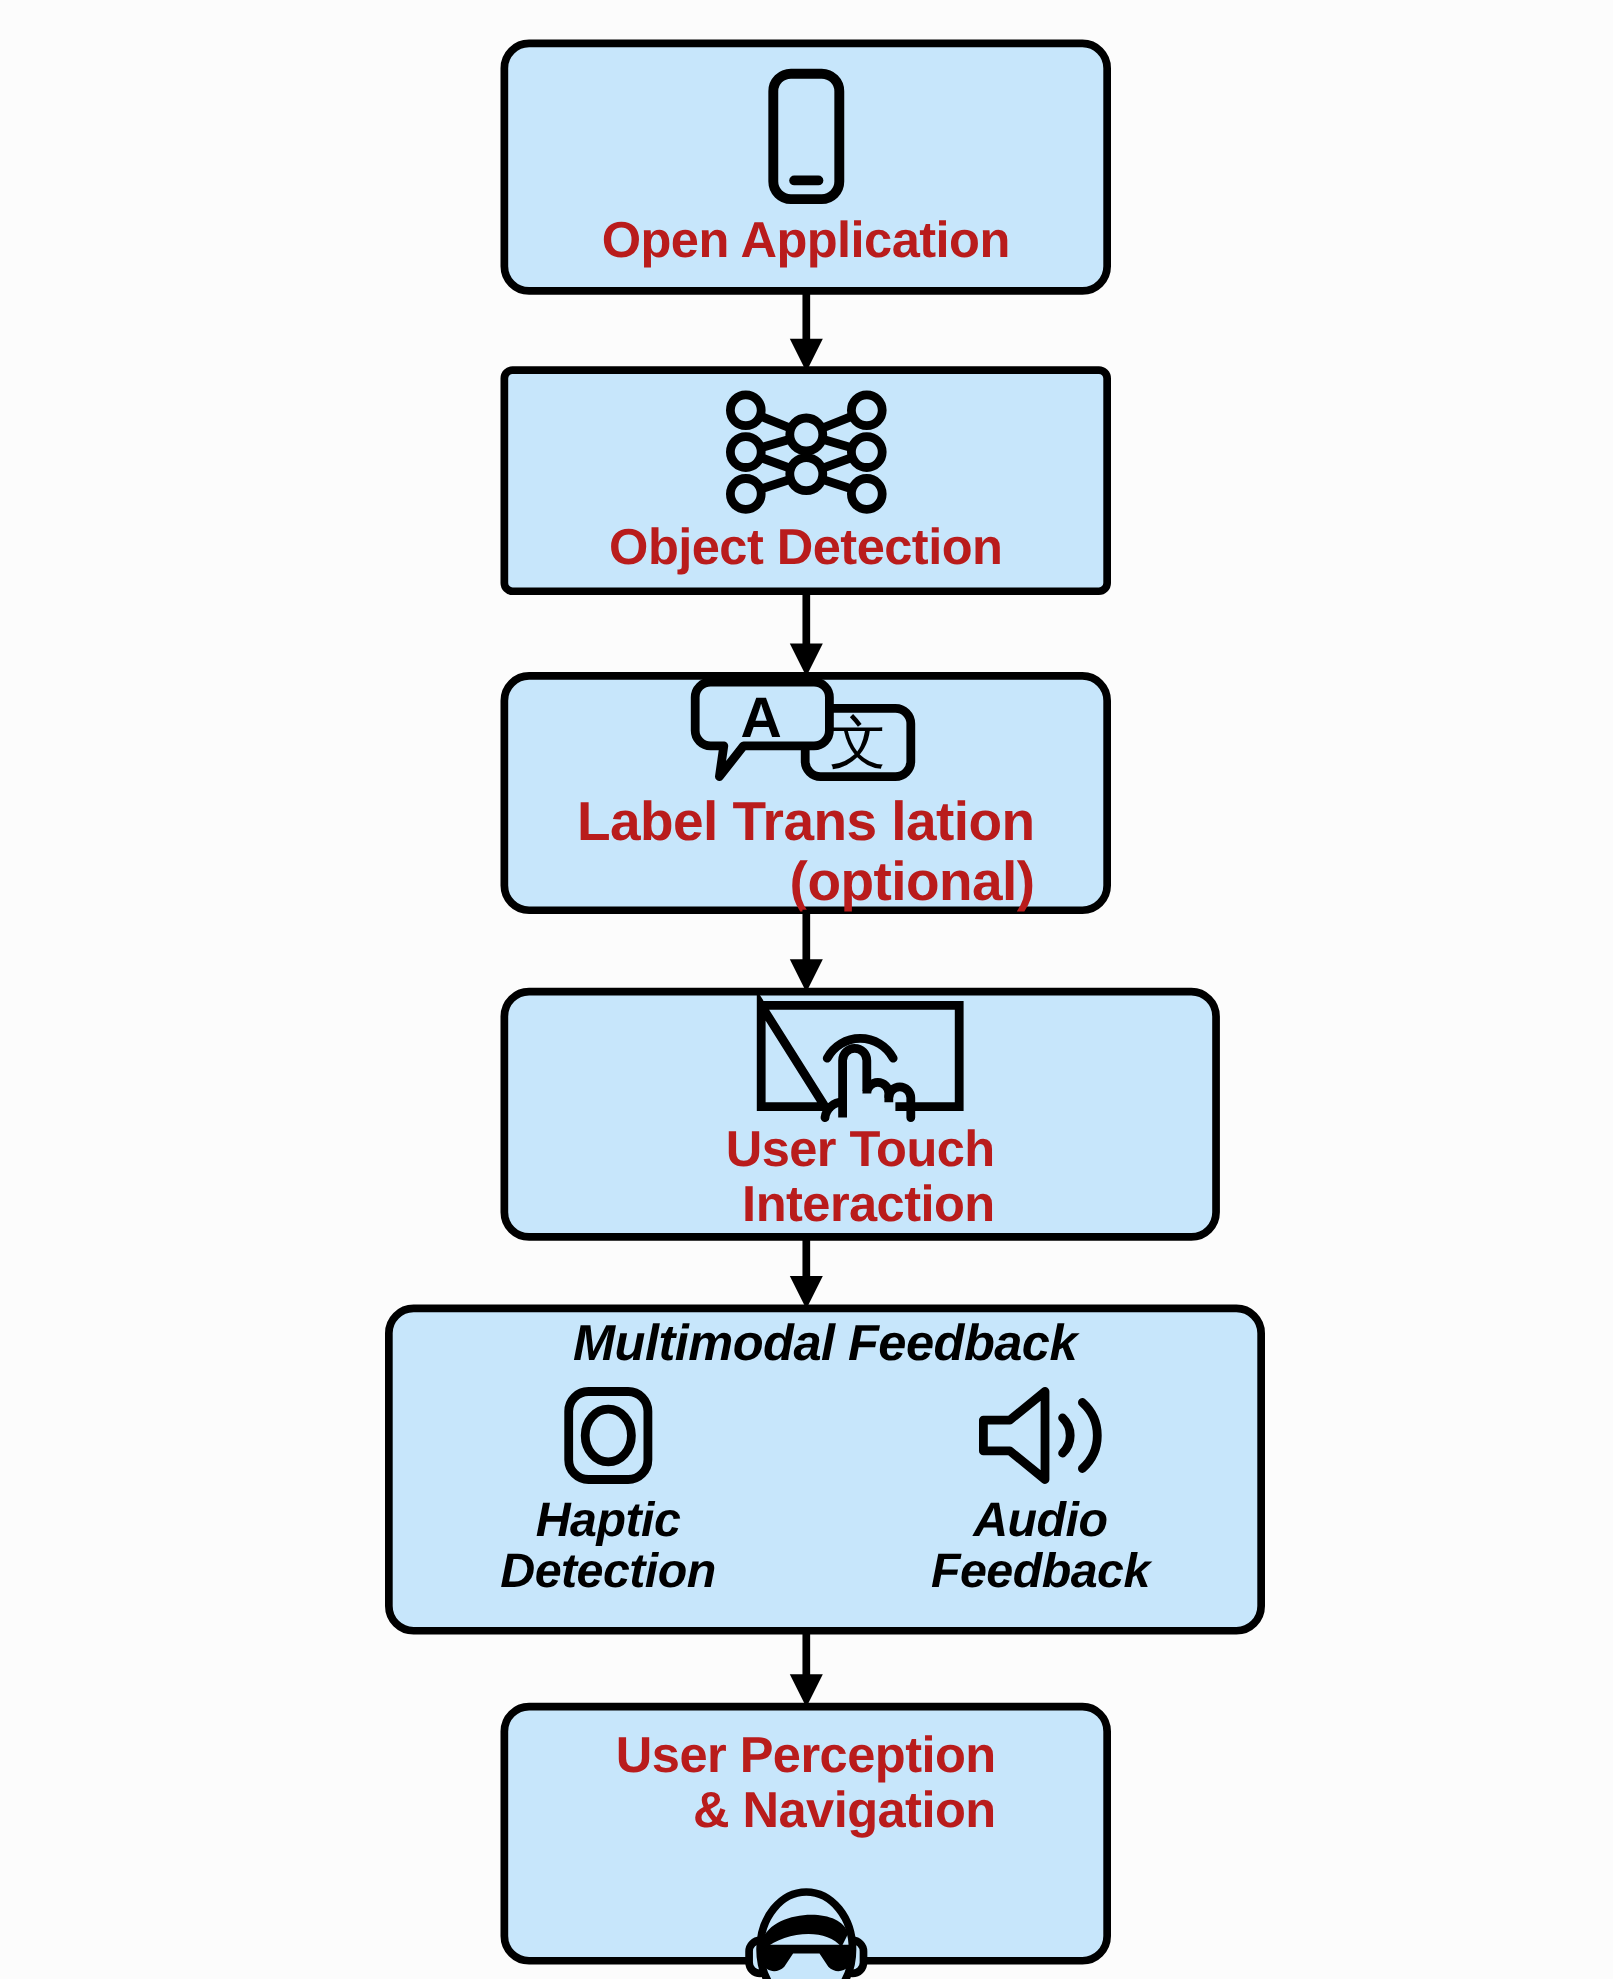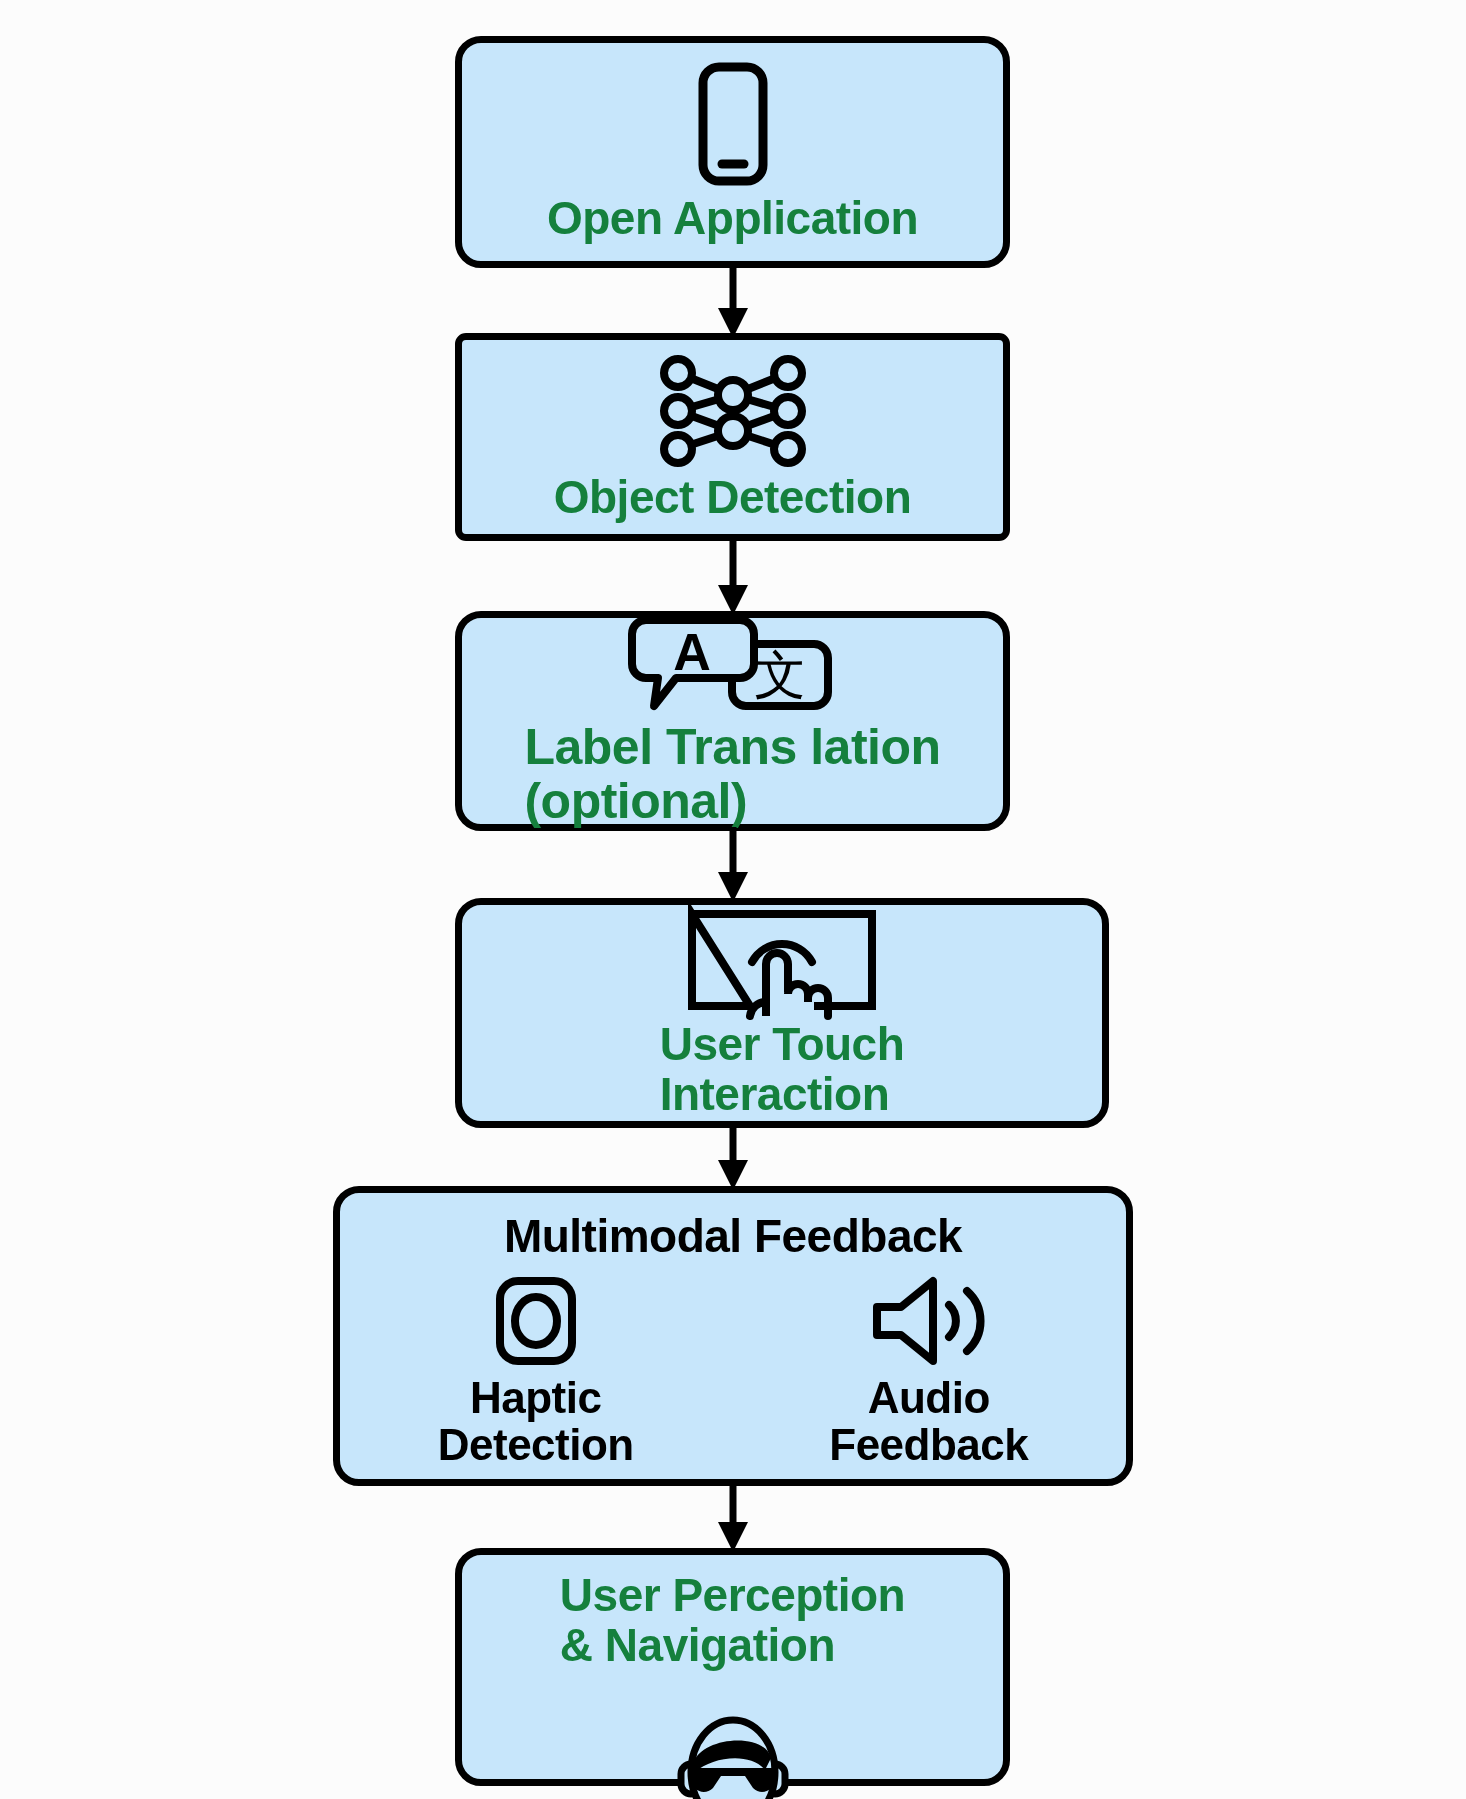--- a/index.html
+++ b/index.html
@@ -25,22 +25,22 @@
     border: 7px solid #000000;
     border-radius: 26px;
     box-sizing: border-box;
     display: flex;
     flex-direction: column;
     align-items: center;
     justify-content: center;
   }
   .node-label {
     font-weight: bold;
-    color: #15803d;
-    text-align: left;
+    color: #b91c1c;
+    text-align: right;
     line-height: 1.08;
     letter-spacing: -0.5px;
     white-space: pre-line;
   }
   .icon-wrap {
     display: flex;
     align-items: center;
     justify-content: center;
   }
 
@@ -59,23 +59,23 @@
     left: 455px; top: 611px; width: 555px; height: 220px;
   }
   #node-label-translation .node-label { font-size: 50px; margin-top: 6px; }
 
   #node-user-touch {
     left: 455px; top: 898px; width: 654px; height: 230px;
   }
   #node-user-touch .node-label { font-size: 46px; margin-top: 4px; }
 
   #node-multimodal-feedback {
-    left: 333px; top: 1186px; width: 800px; height: 300px;
+    left: 350px; top: 1186px; width: 800px; height: 300px;
     justify-content: flex-start;
-    padding-top: 16px;
+    font-style: italic;
   }
   #node-multimodal-feedback .section-title {
     font-size: 46px; font-weight: bold; letter-spacing: -0.5px;
   }
   .feedback-row {
     display: flex;
     width: 100%;
     justify-content: space-around;
     align-items: flex-start;
     margin-top: 12px;

